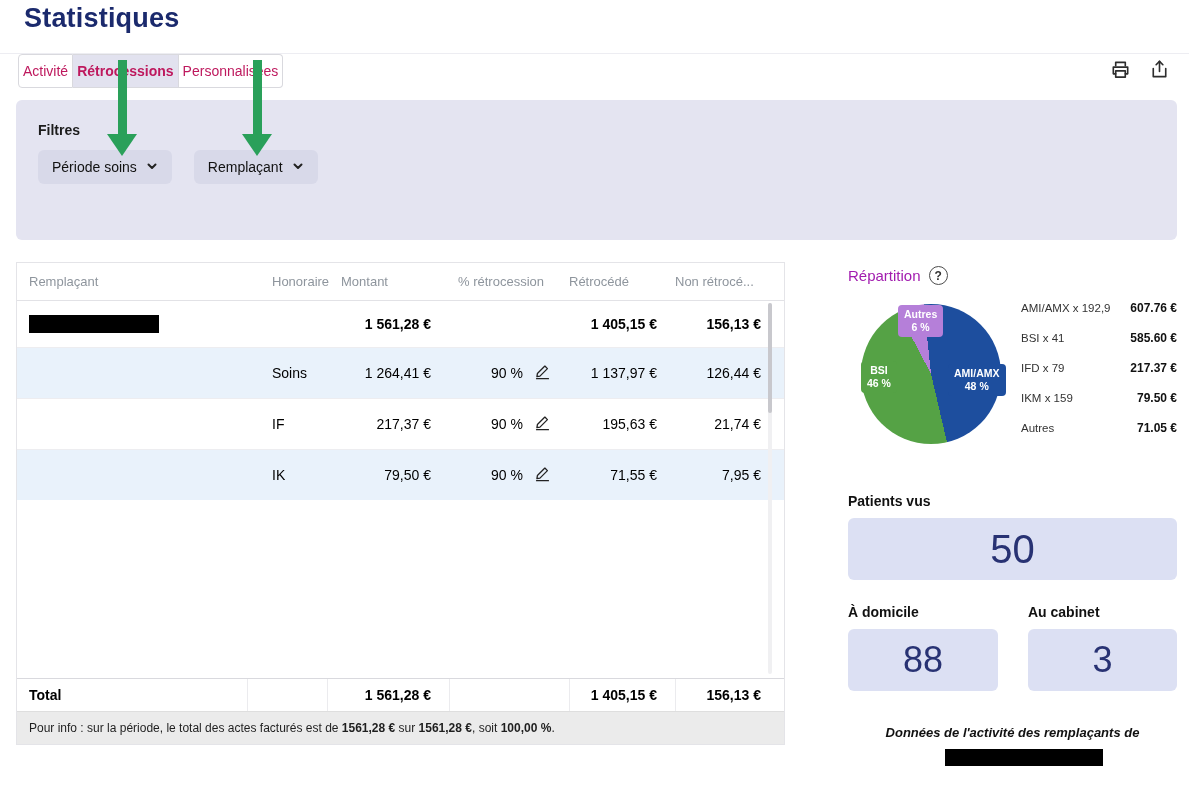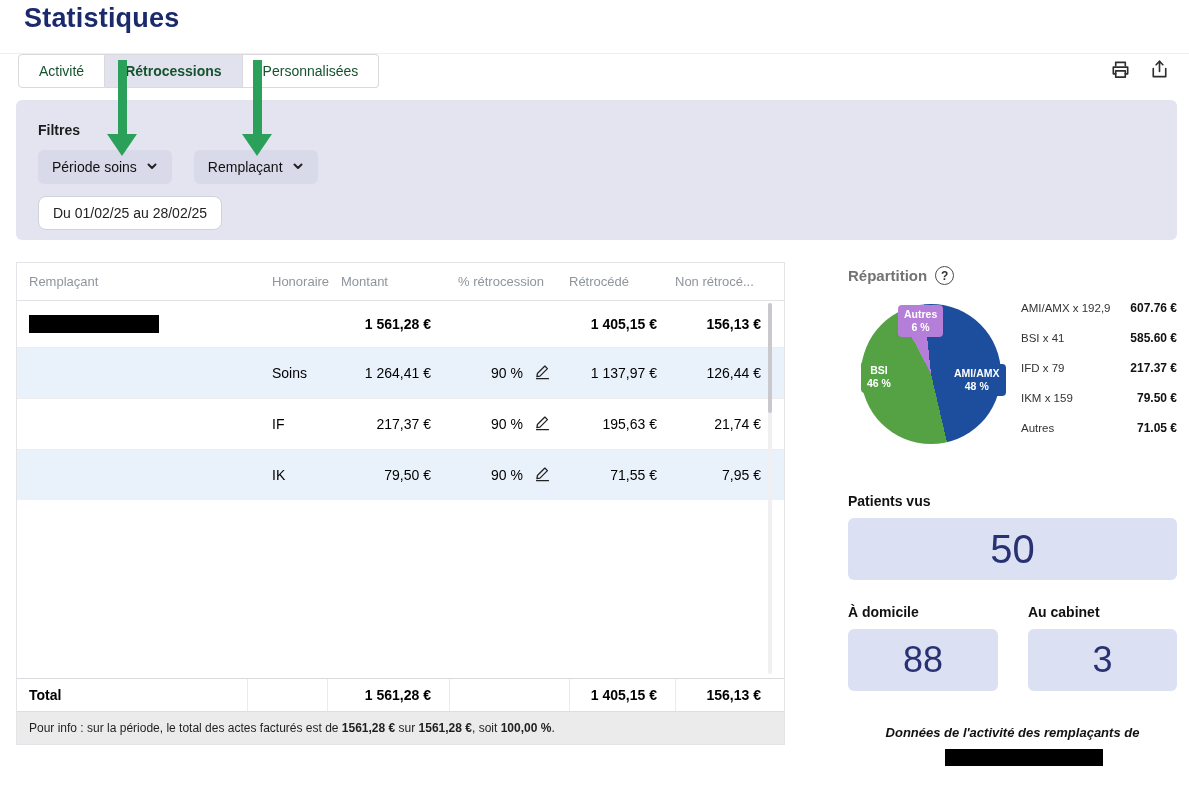--- a/index.html
+++ b/index.html
@@ -5,21 +5,21 @@
   * { box-sizing: border-box; margin: 0; padding: 0; }
   body { font-family: "Liberation Sans", "DejaVu Sans", sans-serif; background:#fff; }
   .page { position: relative; width: 1189px; height: 793px; background:#fff; overflow: hidden; }
 
   
   .header { position:absolute; left:0; top:0; width:100%; height:54px; background:#fff; border-bottom:1px solid #ededf2; }
   .page-title { position:absolute; left:24px; top:3px; font-size:27px; font-weight:800; color:#1b2a6d; letter-spacing:.2px; }
 
   
   .tabs { position:absolute; left:18px; top:54px; display:flex; height:34px; z-index:1; }
-  .tab { display:flex; align-items:center; padding:0 20px; font-size:14px; color:#14532d; background:#fff; border:1px solid #d9d9de; border-left:none; cursor:pointer; }
+  .tab { display:flex; align-items:center; padding:0 4px; font-size:14px; color:#be185d; background:#fff; border:1px solid #d9d9de; border-left:none; cursor:pointer; }
   .tab:first-child { border-left:1px solid #d9d9de; border-radius:4px 0 0 4px; }
   .tab:last-child { border-radius:0 4px 4px 0; }
   .tab.active { background:#e2e2ef;font-weight:bold; }
 
   
   .top-icons { position:absolute; top:58px; right:18px; display:flex; gap:16px; }
   .icon-btn { background:none; border:none; cursor:pointer; padding:0; display:flex; }
 
   
   .filters { position:absolute; left:16px; top:100px; width:1161px; height:140px; background:#e4e4f1; border-radius:6px; }
@@ -56,21 +56,21 @@
   .t-total > div:first-child { border-left:none; padding-left:12px; }
   .t-total .num { justify-content:flex-end; padding-right:18px; }
   .t-foot { height:33px; background:#ebebeb; border-top:1px solid #dedede; display:flex; align-items:center; padding:0 12px; font-size:12px; color:#1f1f1f; white-space:pre-wrap; }
   .t-foot b { font-weight:700; }
   .scrollbar-track { position:absolute; right:12px; top:40px; bottom:70px; width:4px; background:#f0f0f2; border-radius:2px; }
   .scrollbar-thumb { position:absolute; top:0; width:4px; height:110px; background:#c8c8cd; border-radius:2px; }
 
   
   .right-panel { position:absolute; left:848px; top:262px; width:329px; height:525px; }
   .rep-header { position:absolute; left:0; top:4px; display:flex; align-items:center; gap:8px; }
-  .rep-title { font-size:15px; font-weight:700; color:#737373; }
+  .rep-title { font-size:15px; font-weight:400; color:#a21caf; }
   .help-circle { width:19px; height:19px; border:1.5px solid #4c4c4c; border-radius:50%; display:flex; align-items:center; justify-content:center; font-size:12px; font-weight:700; color:#333; cursor:pointer; background:none; }
   .pie { position:absolute; left:13px; top:42px; width:140px; height:140px; border-radius:50%; }
   .chip { position:absolute; color:#fff; font-size:10.5px; font-weight:700; text-align:center; border-radius:4px; padding:3px 6px; line-height:1.25; }
   #chip-autres { left:50px; top:43px; }
   #chip-ami { left:100px; top:82px;margin-top:20px; }
   #chip-bsi { left:13px; top:99px; }
   .legend { position:absolute; left:173px; top:39px; width:156px; display:flex; flex-direction:column; gap:16px; }
   .legend-row { display:flex; justify-content:space-between; align-items:center; font-size:11.5px; color:#333; white-space:nowrap; gap:6px; }
   .legend-val { font-weight:700; font-size:12px; color:#111; }
   .sec-label { position:absolute; font-size:14px; font-weight:700; color:#111; }
@@ -133,21 +133,20 @@
       </button>
       <button class="dropdown">
         <span>Remplaçant</span>
         <span>
           <svg width="12" height="12" viewBox="0 0 12 12" fill="none" stroke="#222" stroke-width="2" stroke-linecap="round" stroke-linejoin="round">
               <path d="M2.5 4.5L6 8l3.5-3.5"></path>
             </svg>
         </span>
       </button>
     </div>
-    <button class="date-chip">Du 01/02/25 au 28/02/25</button>
   </div>
 
   <div class="arrow" id="arrow-1">
     <div class="arrow-shaft"></div>
     <div class="arrow-head"></div>
   </div>
   <div class="arrow" id="arrow-2">
     <div class="arrow-shaft"></div>
     <div class="arrow-head"></div>
   </div>

